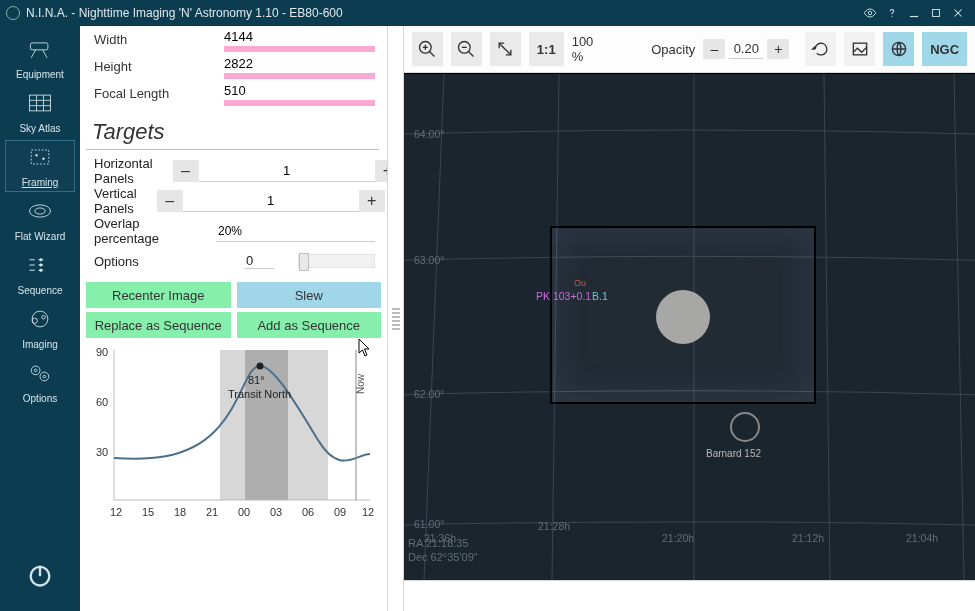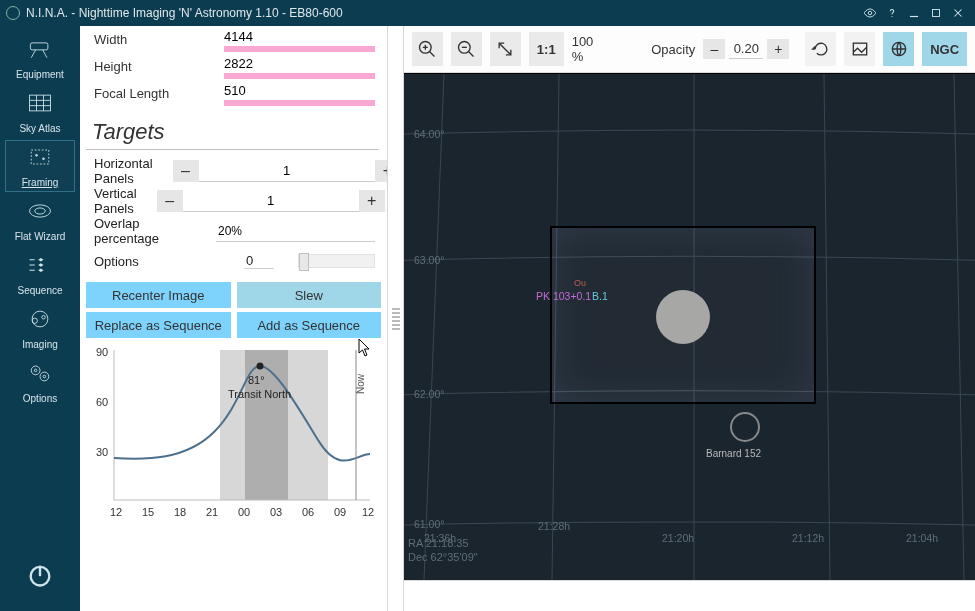--- a/index.html
+++ b/index.html
@@ -31,21 +31,21 @@
   .section-heading { font-size: 22px; color: #333; font-weight: 400; padding: 6px 6px 4px 6px; border-bottom: 1.5px solid #bfbfbf; margin: 6px 8px 6px 6px; font-style: italic; }
   .stepper-row { display: flex; align-items: center; height: 30px; padding: 0 12px 0 14px; gap: 20px; }
   .stepper-row .label { width: 130px; }
   .stepper { display: flex; align-items: center; flex: 1; }
   .step-btn { width: 26px; height: 22px; background: #e6e6e6; display: flex; align-items: center; justify-content: center; font-size: 16px; color: #333; cursor: pointer; }
   .step-input { flex: 1; height: 22px; text-align: center; border: none; border-bottom: 1px solid #ccc; font-size: 13px; background: #fff; }
   .text-input { flex: 1; height: 22px; border: none; border-bottom: 1px solid #ccc; font-size: 12px; padding: 0 2px; }
   .slider { flex: 1; height: 14px; background: #f1f1f1; border: 1px solid #e2e2e2; position: relative; margin-left: 4px; }
   .slider .thumb { position: absolute; left: 0; top: -2px; width: 10px; height: 18px; background: #e8e8e8; border: 1px solid #c0c0c0; }
   .btn-row { display: flex; gap: 6px; padding: 6px 6px 2px 6px; }
-  .btn { flex: 1; height: 26px; display: flex; align-items: center; justify-content: center; background: #7dd3fc; color: #333; font-size: 13px; cursor: pointer; }
+  .btn { flex: 1; height: 26px; display: flex; align-items: center; justify-content: center; background: #86efac; color: #333; font-size: 13px; cursor: pointer; }
   .btn.primary { background: #9fd6e8; }
   .chart-area { position: relative; margin: 4px 6px 12px 6px; height: 180px; width: 296px; }
   .chart-area svg { width: 100%; height: 100%; }
   .cursor { position: absolute; width: 14px; height: 20px; pointer-events: none; }
   
   .vsplit { width: 16px; background: #fff; border-right: 1px solid #d7d7d7; position: relative; }
   .vsplit::after { content: ""; position: absolute; top: 50%; left: 4px; width: 8px; height: 22px; background: repeating-linear-gradient(#bbb, #bbb 2px, transparent 2px, transparent 4px); transform: translateY(-50%); }
   
   .right { flex: 1; display: flex; flex-direction: column; min-width: 0; }
   .toolbar { height: 47px; background: #fdfdfd; border-bottom: 1px solid #dcdcdc; display: flex; align-items: center; padding: 0 8px; gap: 8px; font-size: 13px; color: #333; }

